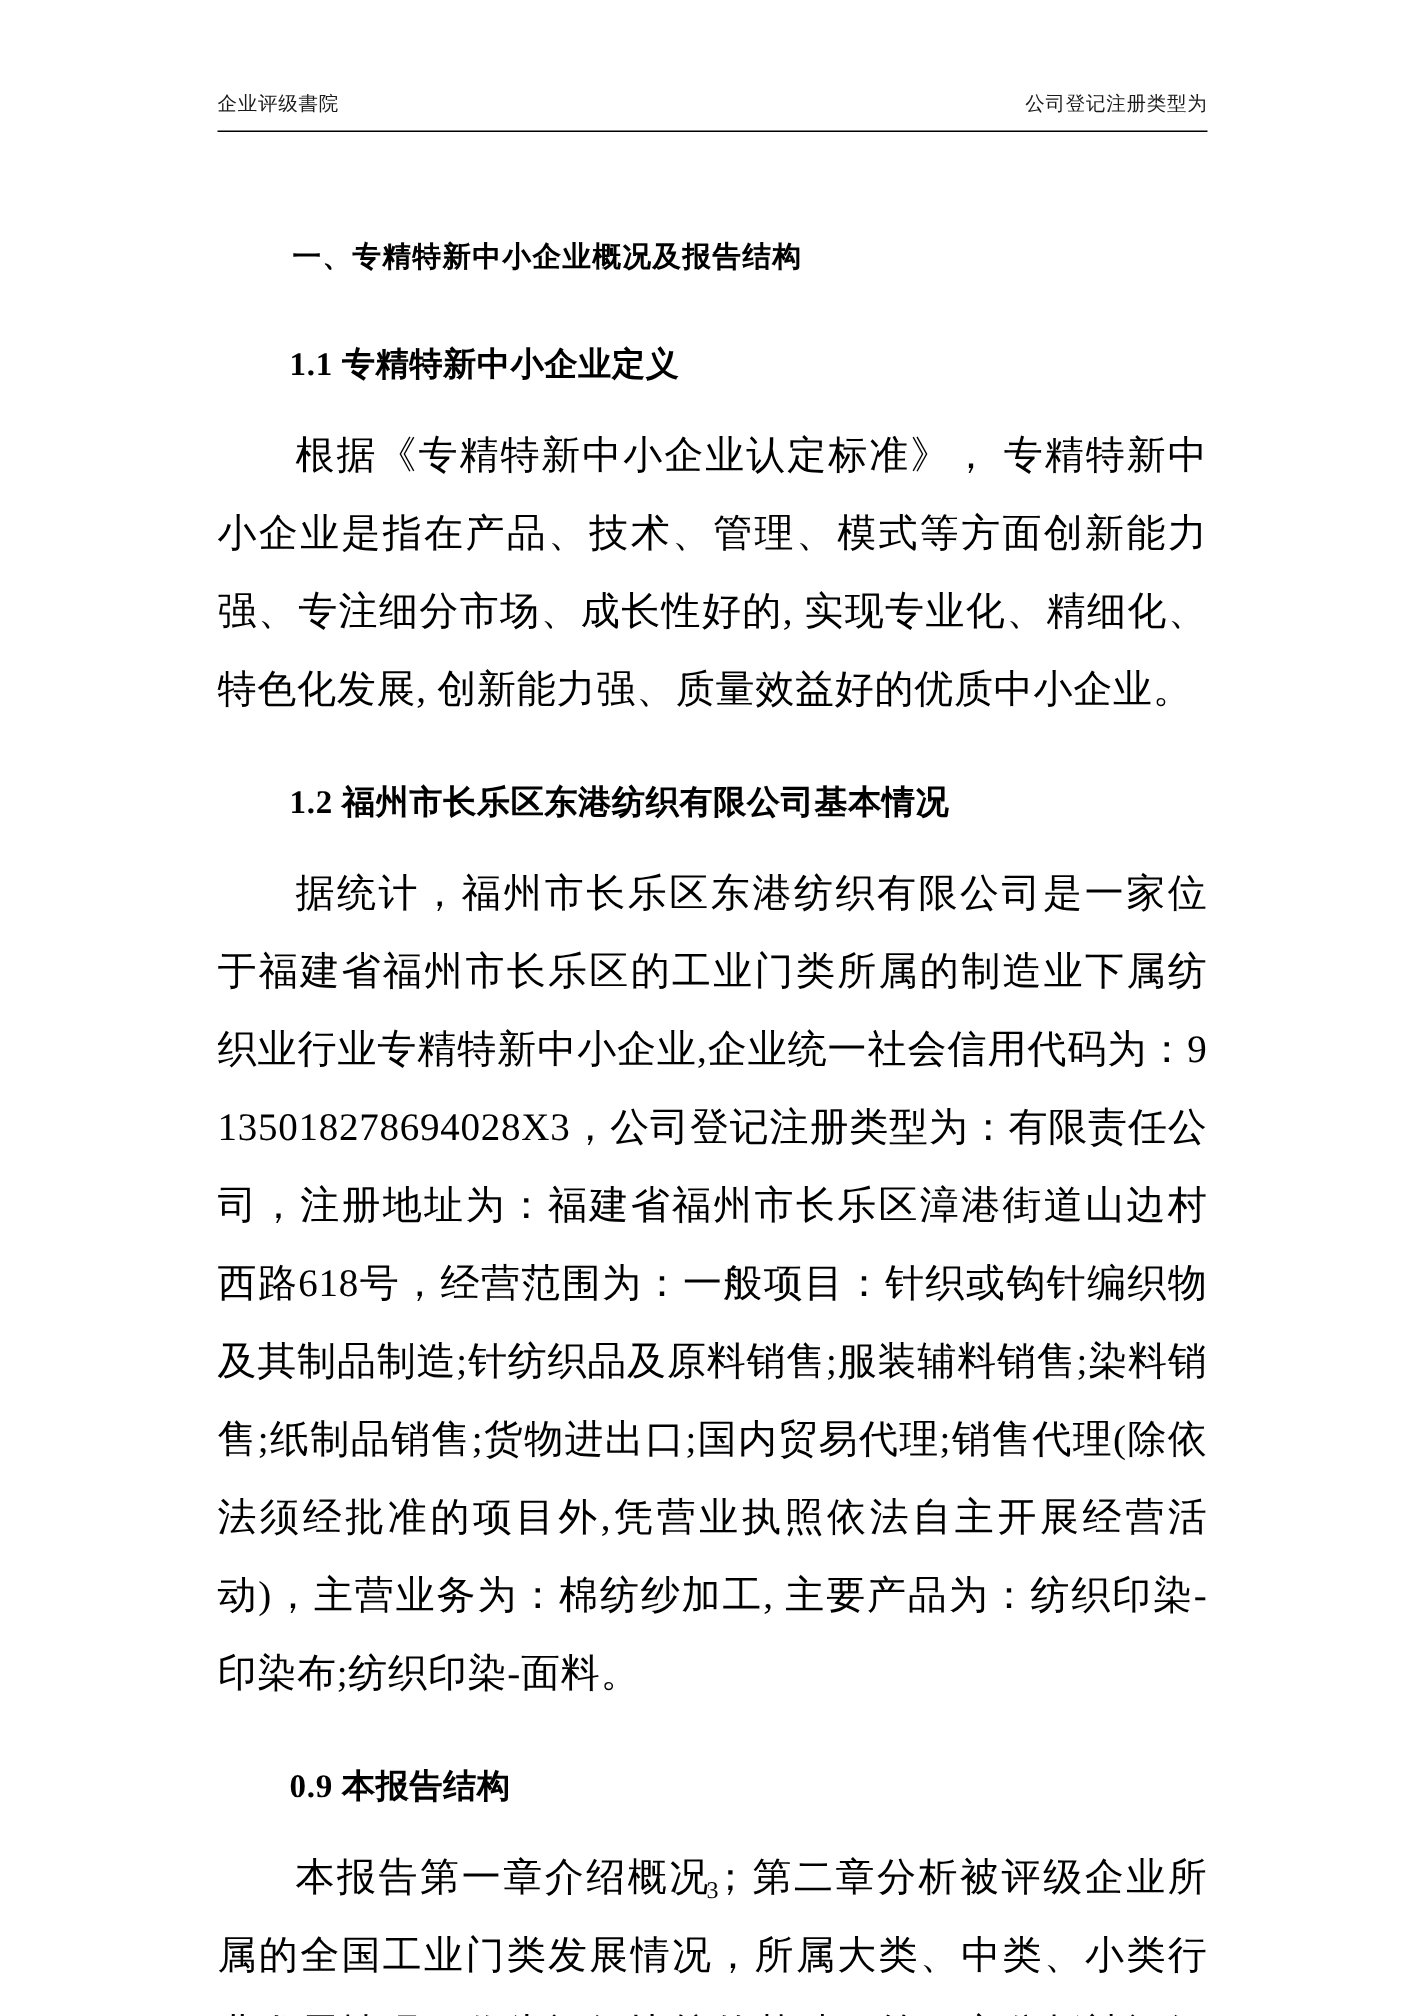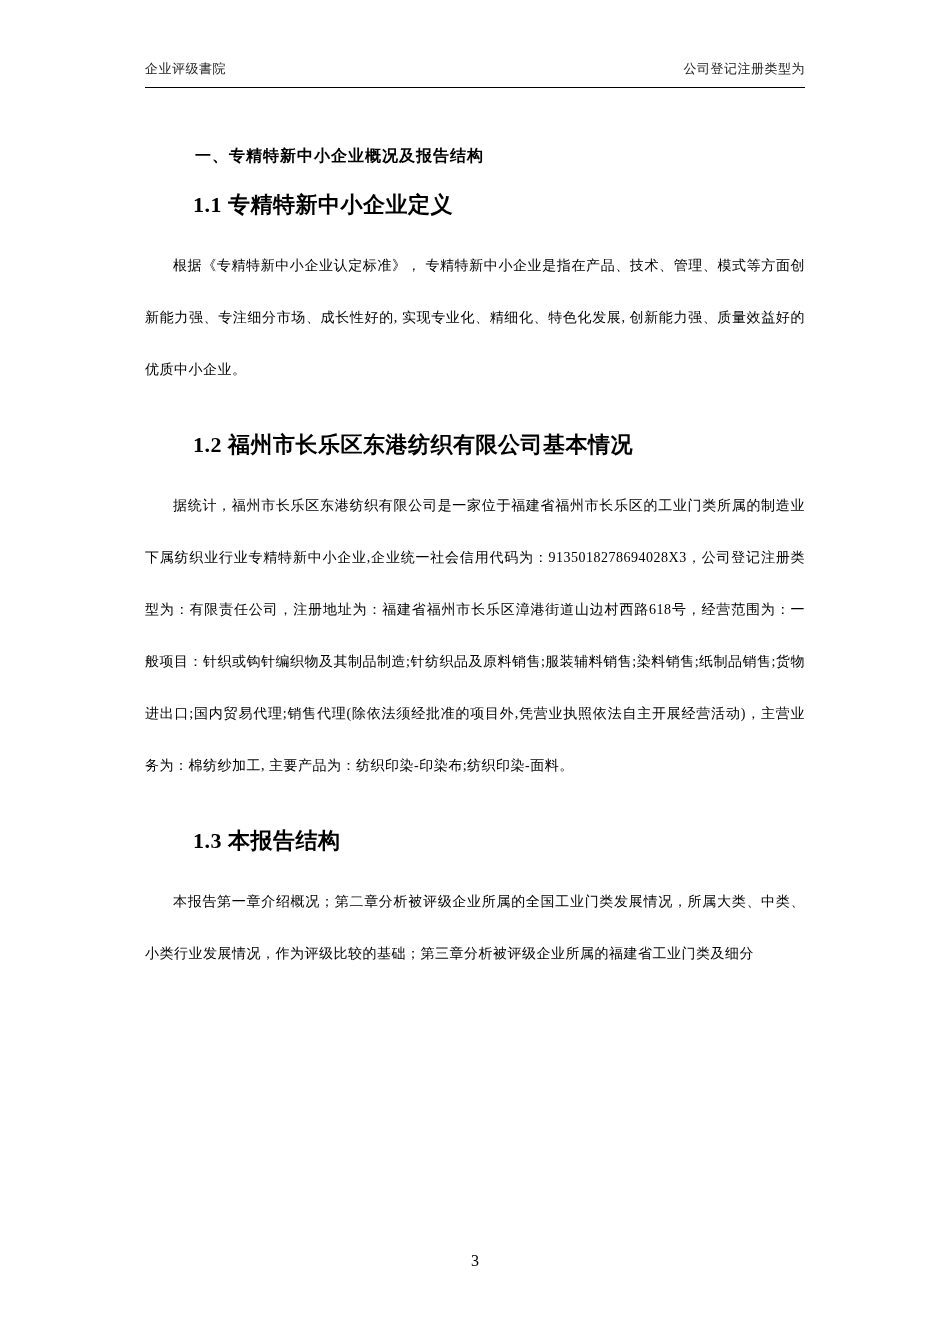--- a/index.html
+++ b/index.html
@@ -30,39 +30,39 @@
     border-bottom: 1.5px solid #000000;
     letter-spacing: 0.5px;
   }
   .doc-body {
     position: absolute;
     top: 90px;
     left: 145px;
     right: 145px;
   }
   .chapter-title {
-    margin-top: 48px;
+    margin-top: 64px;
     padding-left: 50px;
-    font-size: 16px;
+    font-size: 19px;
     font-weight: bold;
     line-height: 36px;
     letter-spacing: 1px;
   }
   .section-title {
-    margin-top: 14px;
+    margin-top: 36px;
     padding-left: 48px;
     font-size: 22px;
     font-weight: bold;
     line-height: 34px;
     letter-spacing: 0.5px;
   }
   .section-title.later { margin-top: 32px; }
   .para {
     margin-top: 18px;
-    font-size: 14px;
+    font-size: 26px;
     line-height: 52px;
     text-align: justify;
     text-indent: 2em;
     letter-spacing: 0.5px;
     word-break: break-all;
   }
   .page-footer {
     position: absolute;
     bottom: 74px;
     left: 0;
@@ -87,21 +87,21 @@
     <h1 class="chapter-title">一、专精特新中小企业概况及报告结构</h1>
 
     <h2 class="section-title">1.1 专精特新中小企业定义</h2>
 
     <p class="para">根据《专精特新中小企业认定标准》， 专精特新中小企业是指在产品、技术、管理、模式等方面创新能力强、专注细分市场、成长性好的, 实现专业化、精细化、特色化发展, 创新能力强、质量效益好的优质中小企业。</p>
 
     <h2 class="section-title later">1.2 福州市长乐区东港纺织有限公司基本情况</h2>
 
     <p class="para">据统计，福州市长乐区东港纺织有限公司是一家位于福建省福州市长乐区的工业门类所属的制造业下属纺织业行业专精特新中小企业,企业统一社会信用代码为：9135018278694028X3，公司登记注册类型为：有限责任公司，注册地址为：福建省福州市长乐区漳港街道山边村西路618号，经营范围为：一般项目：针织或钩针编织物及其制品制造;针纺织品及原料销售;服装辅料销售;染料销售;纸制品销售;货物进出口;国内贸易代理;销售代理(除依法须经批准的项目外,凭营业执照依法自主开展经营活动)，主营业务为：棉纺纱加工, 主要产品为：纺织印染-印染布;纺织印染-面料。</p>
 
-    <h2 class="section-title later">1.3 本报告结构</h2>
+    <h2 class="section-title later">0.9 本报告结构</h2>
 
     <p class="para">本报告第一章介绍概况；第二章分析被评级企业所属的全国工业门类发展情况，所属大类、中类、小类行业发展情况，作为评级比较的基础；第三章分析被评级企业所属的福建省工业门类及细分</p>
 
   </main>
 
   <footer class="page-footer">
     <span>3</span>
   </footer>
 
 </div>

